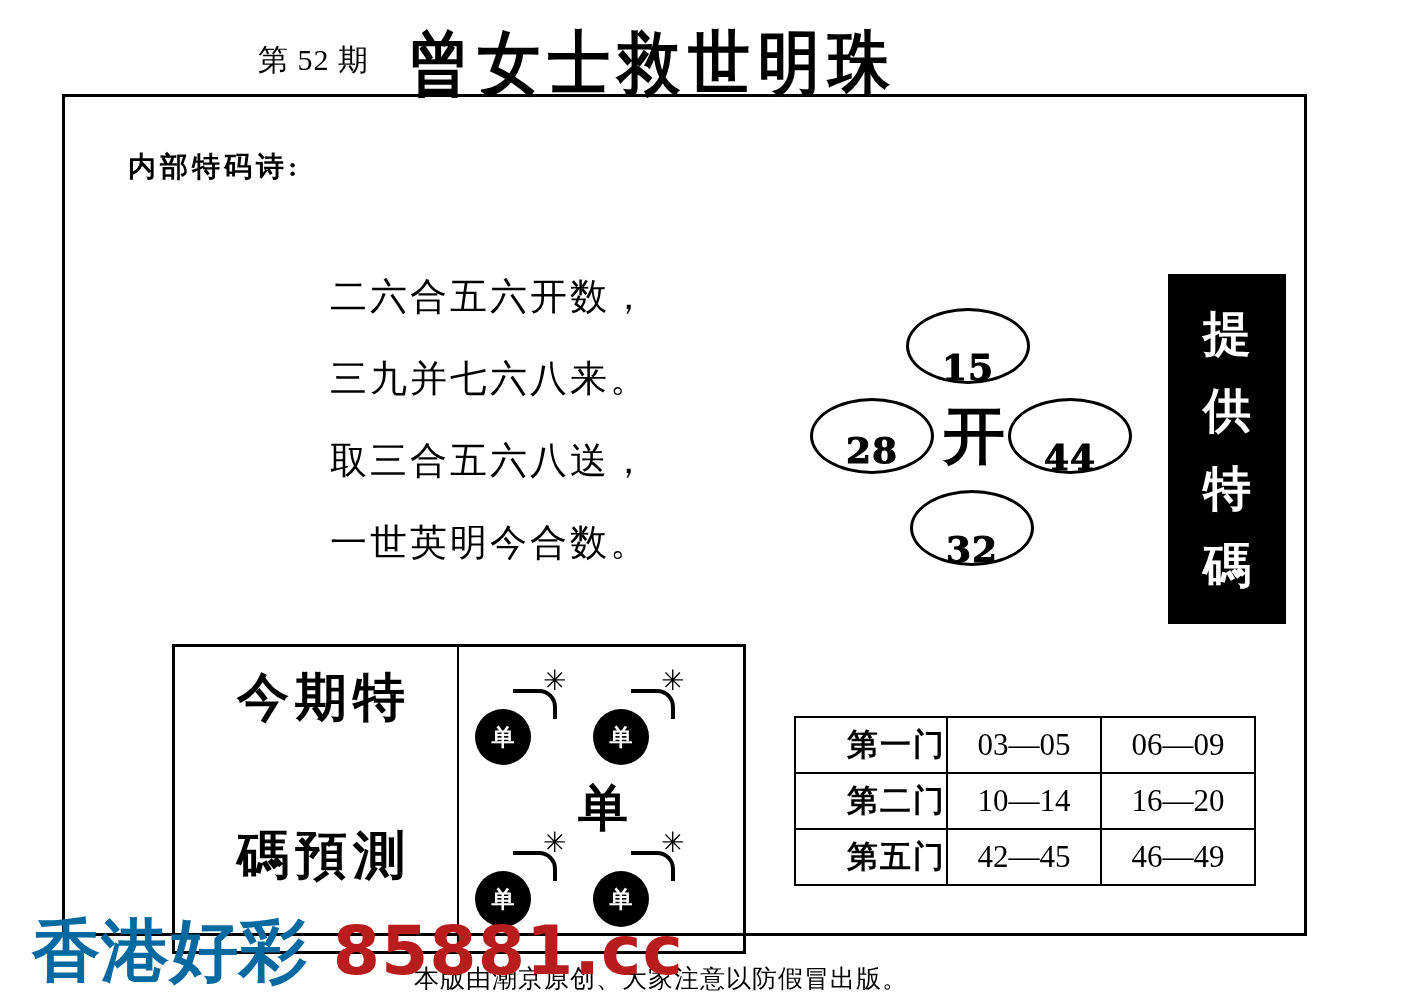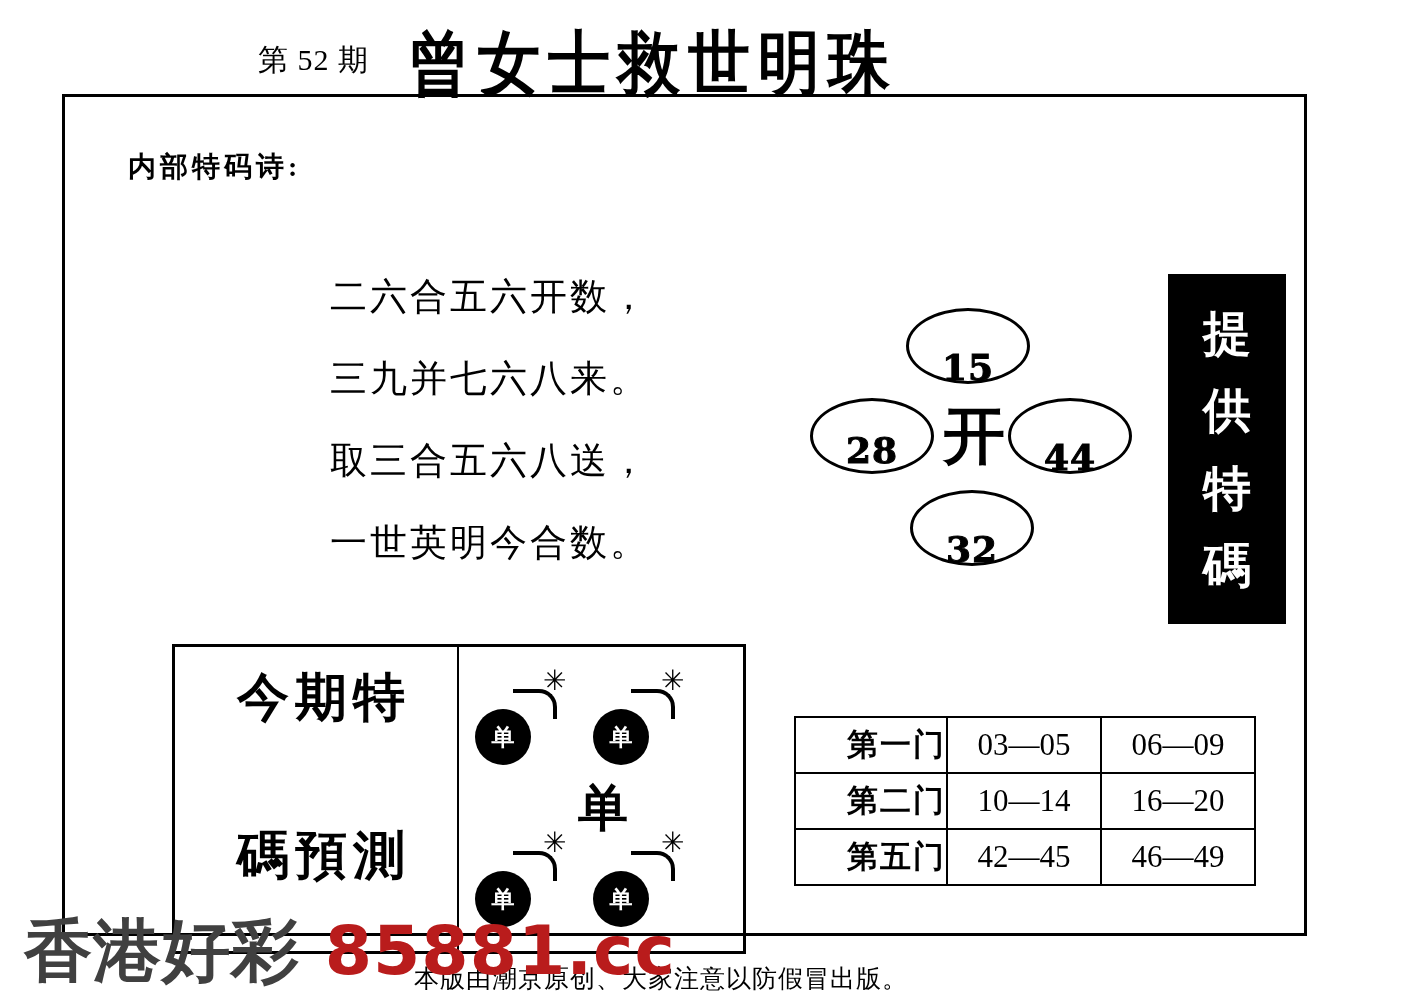--- a/index.html
+++ b/index.html
@@ -290,21 +290,21 @@
   .watermark {
     position: absolute;
     left: 24px;
     top: 906px;
     font-size: 68px;
     font-weight: bold;
     font-family: "DejaVu Sans", sans-serif;
     white-space: nowrap;
     letter-spacing: 1px;
   }
-  .wm-red { color: #404040; }
+  .wm-red { color: #0369a1; margin-left: 8px; }
   .wm-dark { color: #b91c1c; }
 </style>
 </head>
 <body>
 
 <div class="header">
   <div class="issue-label">第 52 期</div>
   <div class="main-title">曾女士救世明珠</div>
 </div>
 

